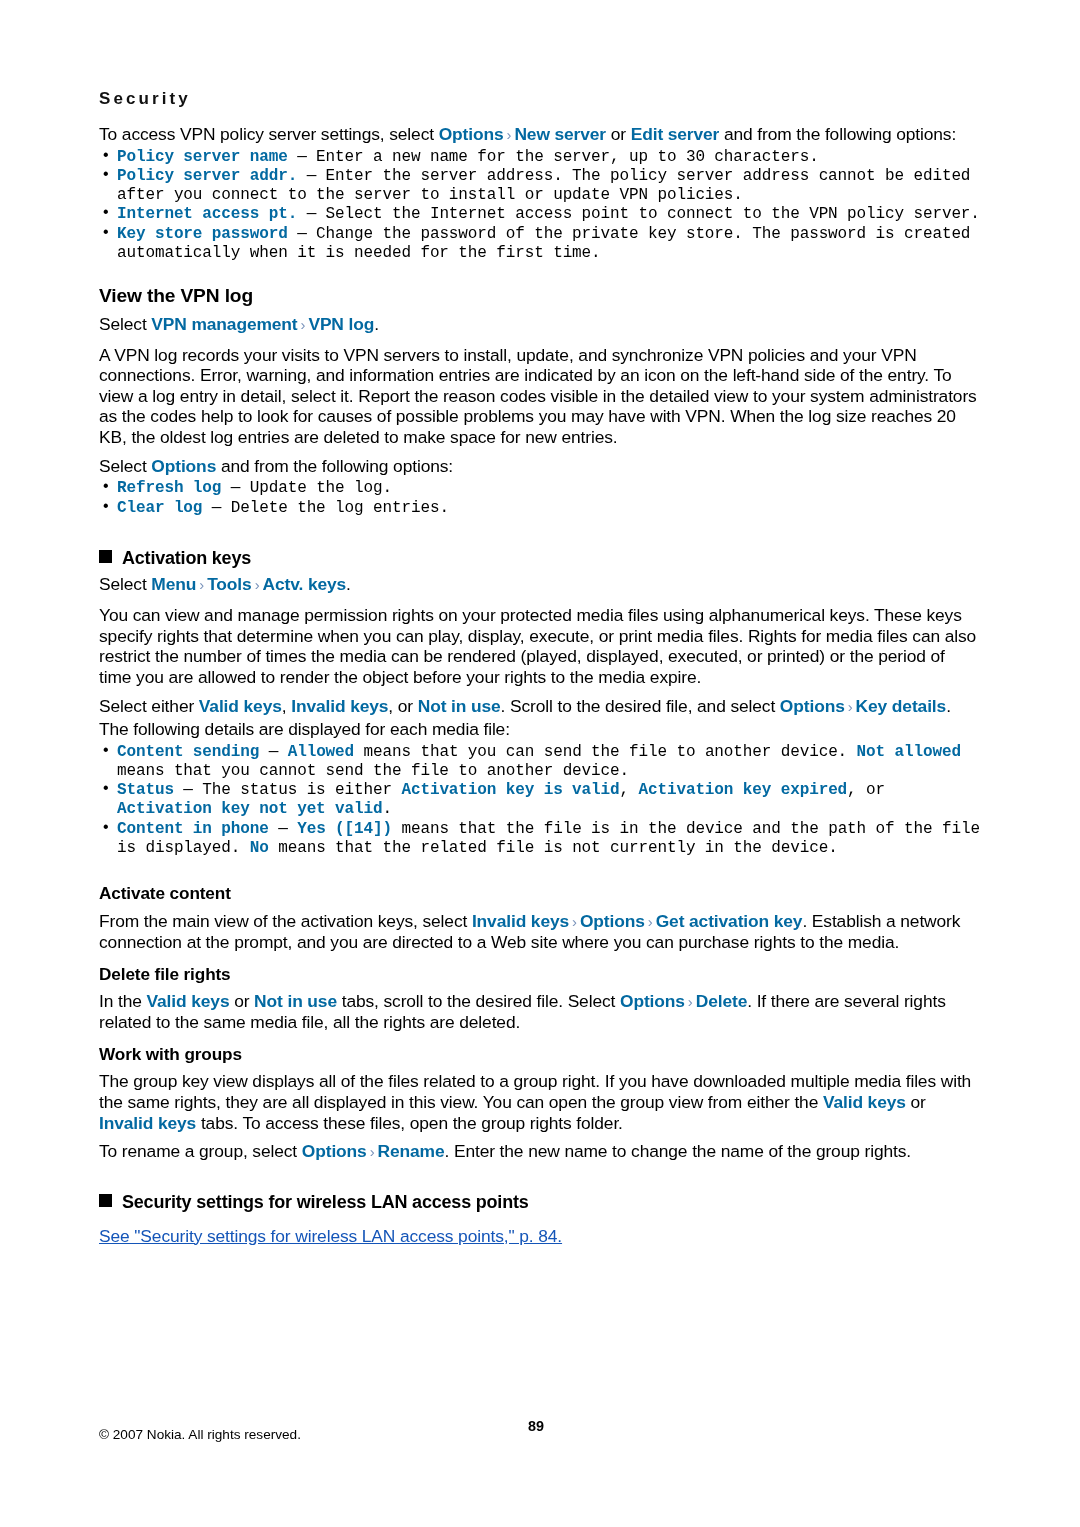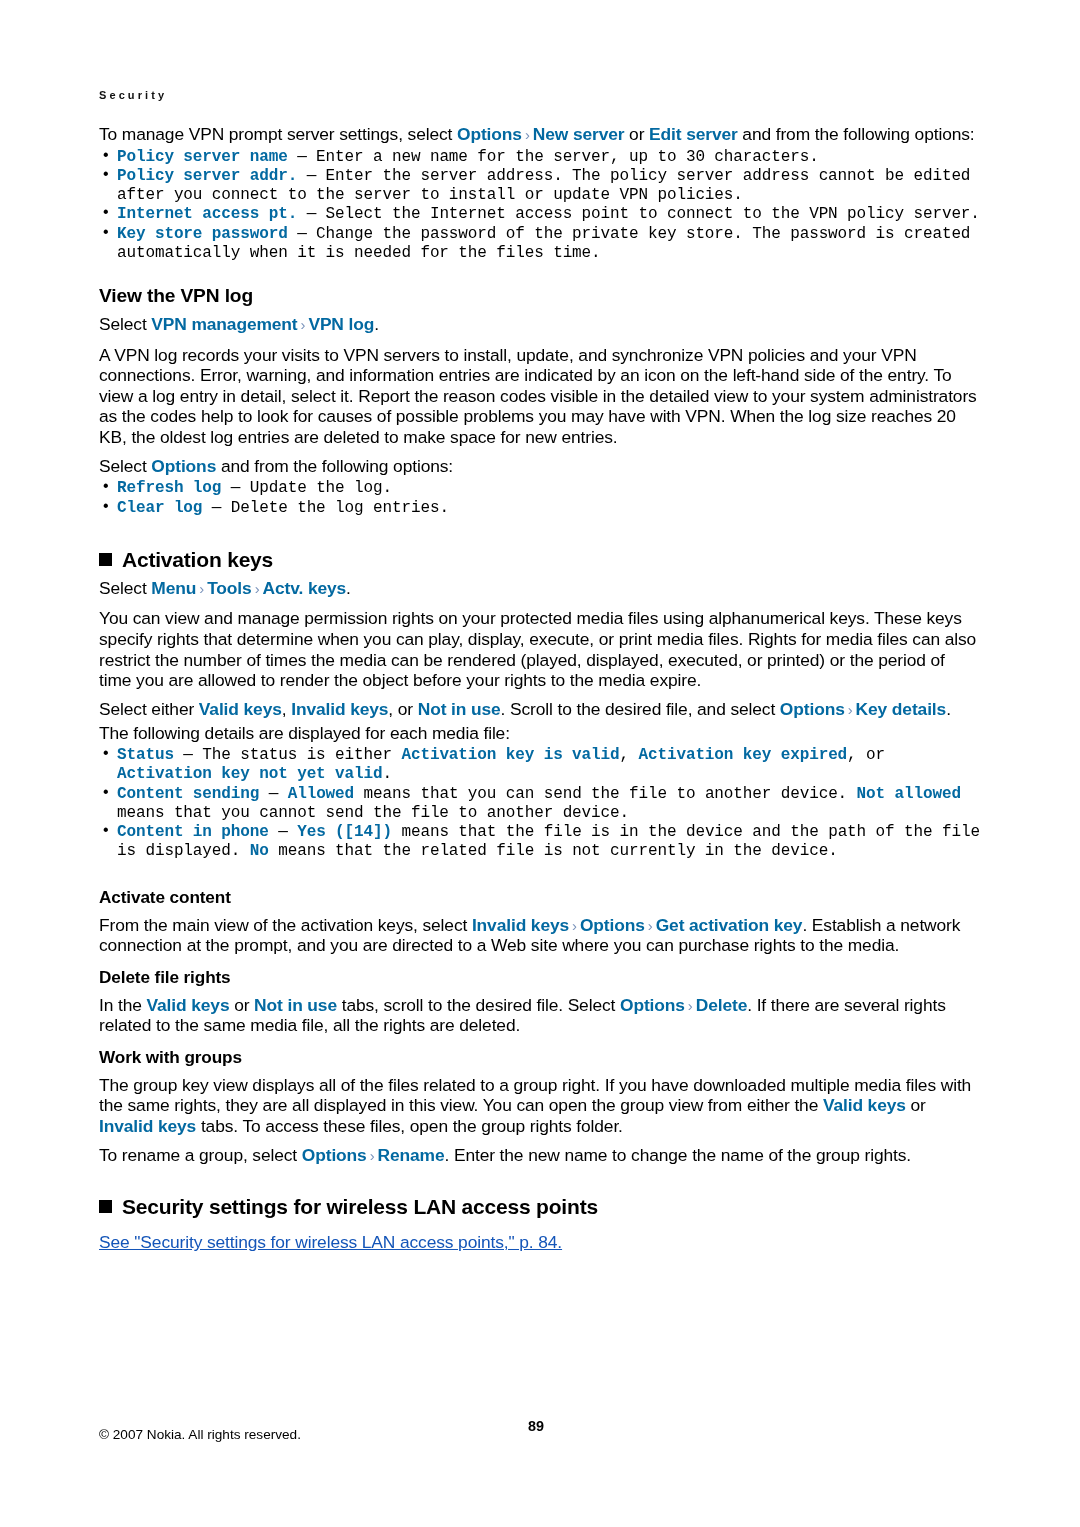--- a/index.html
+++ b/index.html
@@ -21,21 +21,21 @@
   }
   .content {
     position: absolute;
     left: 99px;
     top: 0;
     width: 881px;
   }
 
   
   .running-head {
-    font-size: 11px;
+    font-size: 17px;
     font-weight: bold;
     letter-spacing: 3.1px;
     color: #111111;
     position: absolute;
     left: 99px;
     top: 89px;
     white-space: nowrap;
   }
 
   
@@ -81,21 +81,21 @@
     position: absolute;
     left: 2px;
     top: -1px;
     font-size: 16px;
     color: #000000;
     line-height: 1.185;
   }
 
   
   h1.sect {
-    font-size: 21px;
+    font-size: 18px;
     font-weight: bold;
     margin: 0 0 6px 0;
     padding: 0;
     letter-spacing: -0.2px;
     line-height: 1.15;
   }
   h1.sect .sq {
     display: inline-block;
     width: 13px;
     height: 13px;
@@ -158,27 +158,27 @@
 </style>
 </head>
 <body>
 
 <div class="page">
 
   <div class="running-head">Security</div>
 
   <div class="content" style="top:124px;">
 
-    <p class="para tight"><span>To manage VPN prompt server settings, select </span><span class="b">Options</span><span class="sep">›</span><span class="b">New server</span><span> or </span><span class="b">Edit server</span><span> and from the following options:</span></p>
+    <p class="para tight"><span>To access VPN policy server settings, select </span><span class="b">Options</span><span class="sep">›</span><span class="b">New server</span><span> or </span><span class="b">Edit server</span><span> and from the following options:</span></p>
 
     <ul class="blist">
       <li><span class="b">Policy server name</span><span> — Enter a new name for the server, up to 30 characters.</span></li>
       <li><span class="b">Policy server addr.</span><span> — Enter the server address. The policy server address cannot be edited after you connect to the server to install or update VPN policies.</span></li>
       <li><span class="b">Internet access pt.</span><span> — Select the Internet access point to connect to the VPN policy server.</span></li>
-      <li><span class="b">Key store password</span><span> — Change the password of the private key store. The password is created automatically when it is needed for the files time.</span></li>
+      <li><span class="b">Key store password</span><span> — Change the password of the private key store. The password is created automatically when it is needed for the first time.</span></li>
     </ul>
 
     <div class="spacer-md"></div>
 
     <h2 class="sub">View the VPN log</h2>
 
     <p class="para tight"><span>Select </span><span class="b">VPN management</span><span class="sep">›</span><span class="b">VPN log</span><span>.</span></p>
 
     <div class="spacer-sm"></div>
 
@@ -199,22 +199,22 @@
 
     <div class="spacer-sm"></div>
 
     <p class="para">You can view and manage permission rights on your protected media files using alphanumerical keys. These keys specify rights that determine when you can play, display, execute, or print media files. Rights for media files can also restrict the number of times the media can be rendered (played, displayed, executed, or printed) or the period of time you are allowed to render the object before your rights to the media expire.</p>
 
     <p class="para tight"><span>Select either </span><span class="b">Valid keys</span><span>, </span><span class="b">Invalid keys</span><span>, or </span><span class="b">Not in use</span><span>. Scroll to the desired file, and select </span><span class="b">Options</span><span class="sep">›</span><span class="b">Key details</span><span>.</span></p>
 
     <p class="para tight">The following details are displayed for each media file:</p>
 
     <ul class="blist">
+      <li><span class="b">Content sending</span><span> — </span><span class="b">Allowed</span><span> means that you can send the file to another device. </span><span class="b">Not allowed</span><span> means that you cannot send the file to another device.</span></li>
       <li><span class="b">Status</span><span> — The status is either </span><span class="b">Activation key is valid</span><span>, </span><span class="b">Activation key expired</span><span>, or </span><span class="b">Activation key not yet valid</span><span>.</span></li>
-      <li><span class="b">Content sending</span><span> — </span><span class="b">Allowed</span><span> means that you can send the file to another device. </span><span class="b">Not allowed</span><span> means that you cannot send the file to another device.</span></li>
       <li><span class="b">Content in phone</span><span> — </span><span class="b">Yes ([14])</span><span> means that the file is in the device and the path of the file is displayed. </span><span class="b">No</span><span> means that the related file is not currently in the device.</span></li>
     </ul>
 
     <div class="spacer-sm"></div>
 
     <h3 class="minor">Activate content</h3>
 
     <p class="para"><span>From the main view of the activation keys, select </span><span class="b">Invalid keys</span><span class="sep">›</span><span class="b">Options</span><span class="sep">›</span><span class="b">Get activation key</span><span>. Establish a network connection at the prompt, and you are directed to a Web site where you can purchase rights to the media.</span></p>
 
     <h3 class="minor">Delete file rights</h3>

